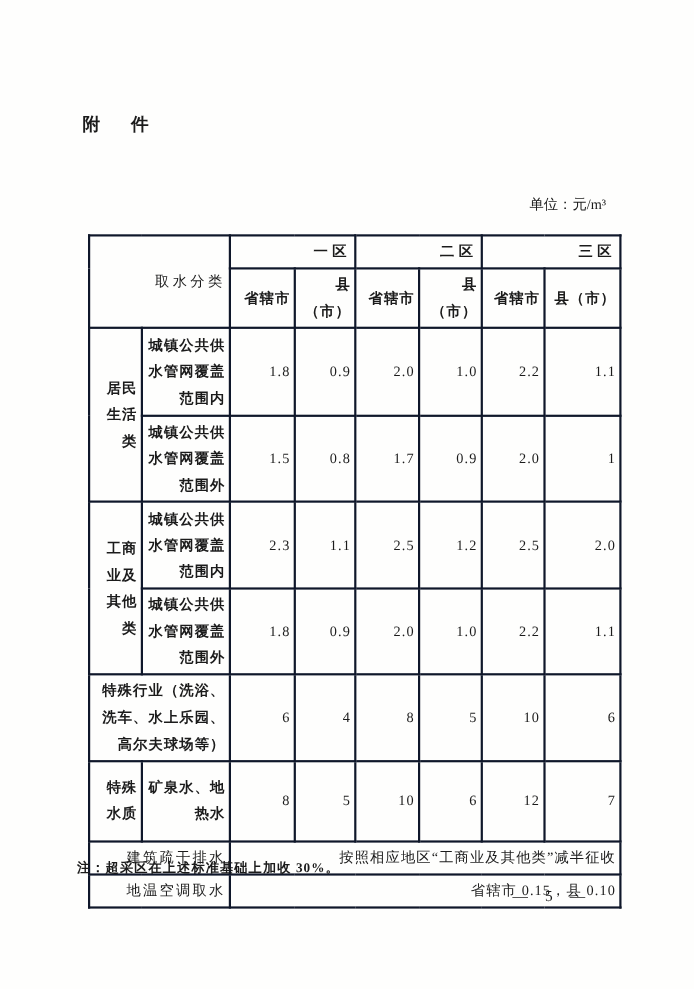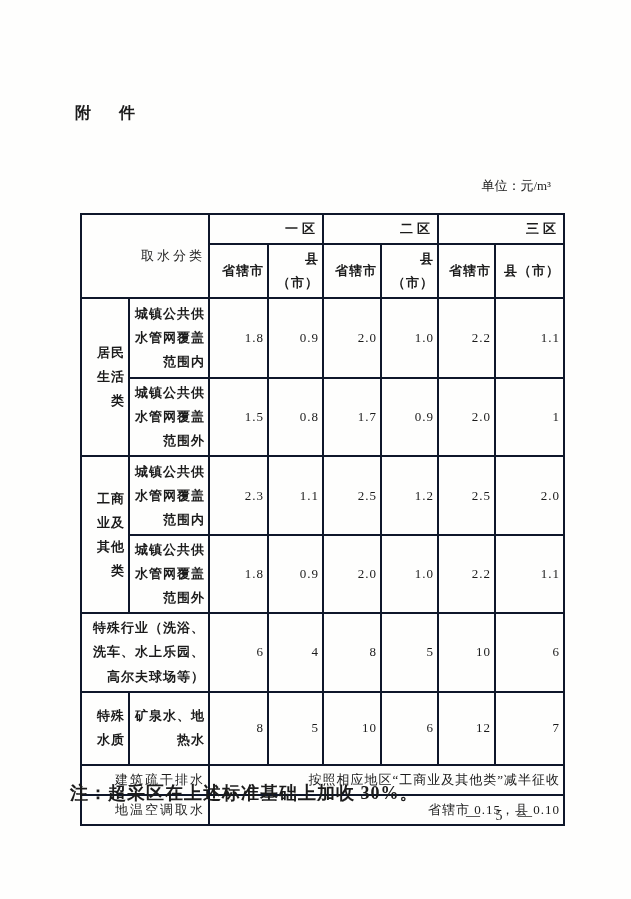--- a/index.html
+++ b/index.html
@@ -91,21 +91,21 @@
   }
   td.footer-label { font-weight: 400; letter-spacing: 2px; }
   td.footer-value { font-weight: 400; letter-spacing: 1px; }
   
   td.tl { border-left-width: 2px; }
   tr.h2 td { border-bottom-width: 2px; }
   tr.f1 td { border-top-width: 2px; }
   .note {
     position: absolute;
     left: 70px; top: 781px;
-    font-size: 18px;
+    font-size: 12px;
     font-weight: 700;
     letter-spacing: 1px;
   }
   .pageno {
     position: absolute;
     top: 808px; right: 93px;
     font-size: 14px;
     letter-spacing: 6px;
   }
 </style>

